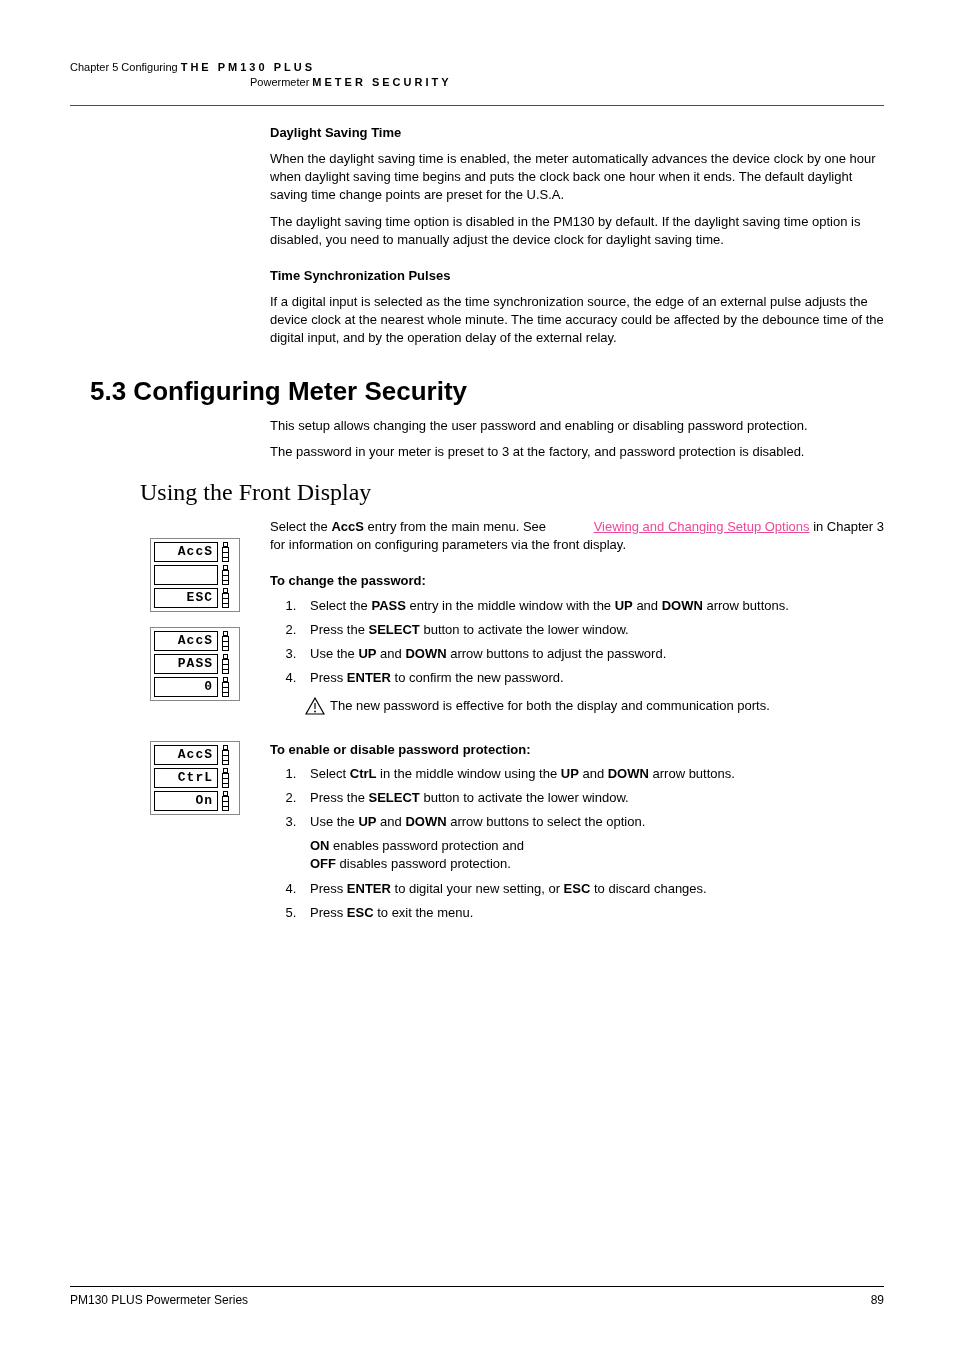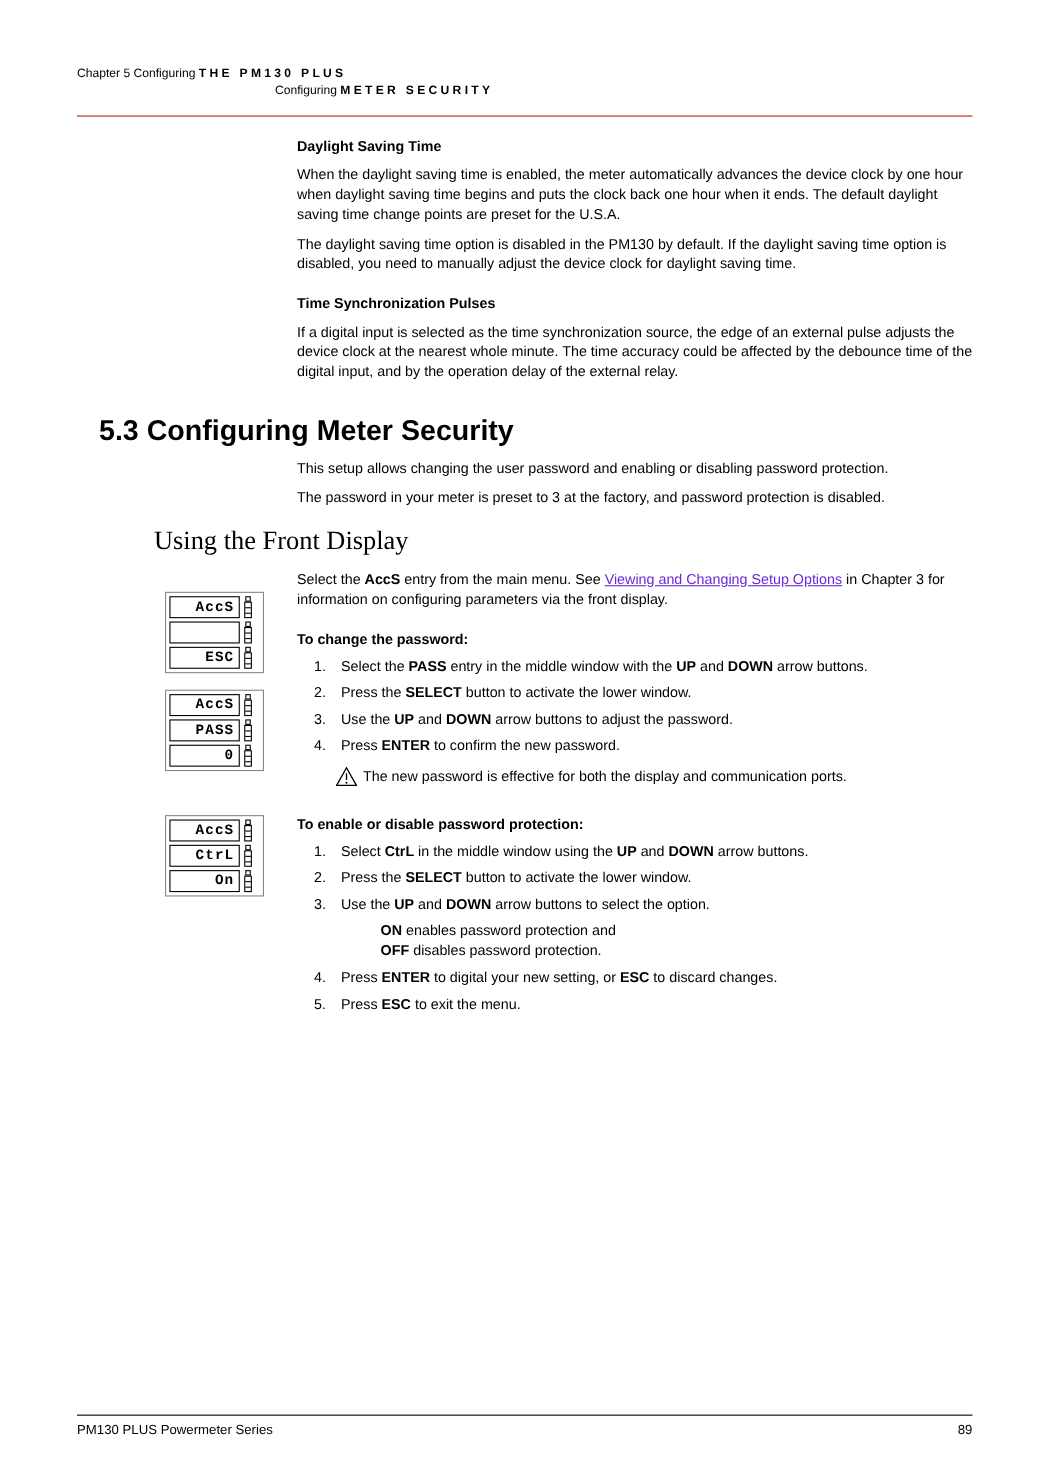--- a/index.html
+++ b/index.html
@@ -56,22 +56,23 @@
     font-family: "Times New Roman", serif;
     font-size: 24px;
     margin-top: 15px;
     margin-bottom: 6px;
     margin-left: 70px;
   }
   p {
     margin: 8px 0;
   }
   a.link {
-    color: #6d28d9;
+    color: #ec4899;
     text-decoration: underline;
+    margin-left: 44px;
   }
   ol {
     margin: 6px 0;
     padding-left: 30px;
   }
   ol li {
     padding-left: 10px;
     margin-bottom: 6px;
   }
   .display-module {
@@ -148,21 +149,21 @@
 </style>
 </head>
 <body>
 
 <div class="header-line">
   <div class="chapter-header">
     <span>Chapter 5   Configuring</span>
     <span class="letter-spaced">THE PM130 PLUS</span>
   </div>
   <div class="chapter-header header-right">
-    <span>Configuring</span>
+    <span>Powermeter</span>
     <span class="letter-spaced">METER SECURITY</span>
   </div>
 </div>
 
 <div class="content-block">
   <div class="heading-bold">Daylight Saving Time</div>
   <p>When the daylight saving time is enabled, the meter automatically advances the device clock by one hour when daylight saving time begins and puts the clock back one hour when it ends. The default daylight saving time change points are preset for the U.S.A.</p>
   <p>The daylight saving time option is disabled in the PM130 by default. If the daylight saving time option is disabled, you need to manually adjust the device clock for daylight saving time.</p>
 
   <div class="heading-bold">Time Synchronization Pulses</div>
@@ -286,21 +287,21 @@
     <div class="heading-bold">To enable or disable password protection:</div>
     <ol>
       <li>
         <span>Select </span><b>CtrL</b><span> in the middle window using the </span><b>UP</b><span> and </span><b>DOWN</b><span> arrow buttons.</span>
       </li>
       <li>
         <span>Press the </span><b>SELECT</b><span> button to activate the lower window.</span>
       </li>
       <li>
         <span>Use the </span><b>UP</b><span> and </span><b>DOWN</b><span> arrow buttons to select the option.</span>
-        <div style="margin-top:6px;margin-left:36px;">
+        <div style="margin-top:6px;">
           <b>ON</b><span> enables password protection and</span><br>
           <b>OFF</b><span> disables password protection.</span>
         </div>
       </li>
       <li>
         <span>Press </span><b>ENTER</b><span> to digital your new setting, or </span><b>ESC</b><span> to discard changes.</span>
       </li>
       <li>
         <span>Press </span><b>ESC</b><span> to exit the menu.</span>
       </li>

